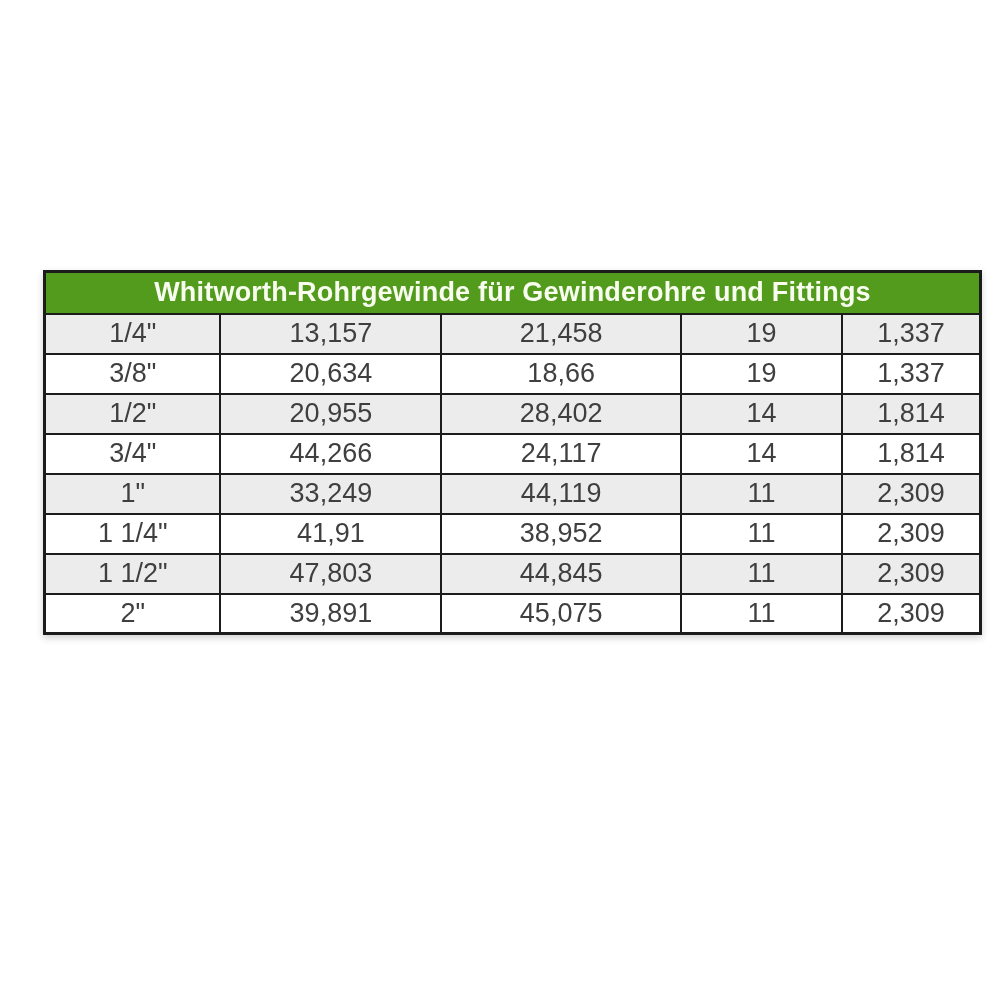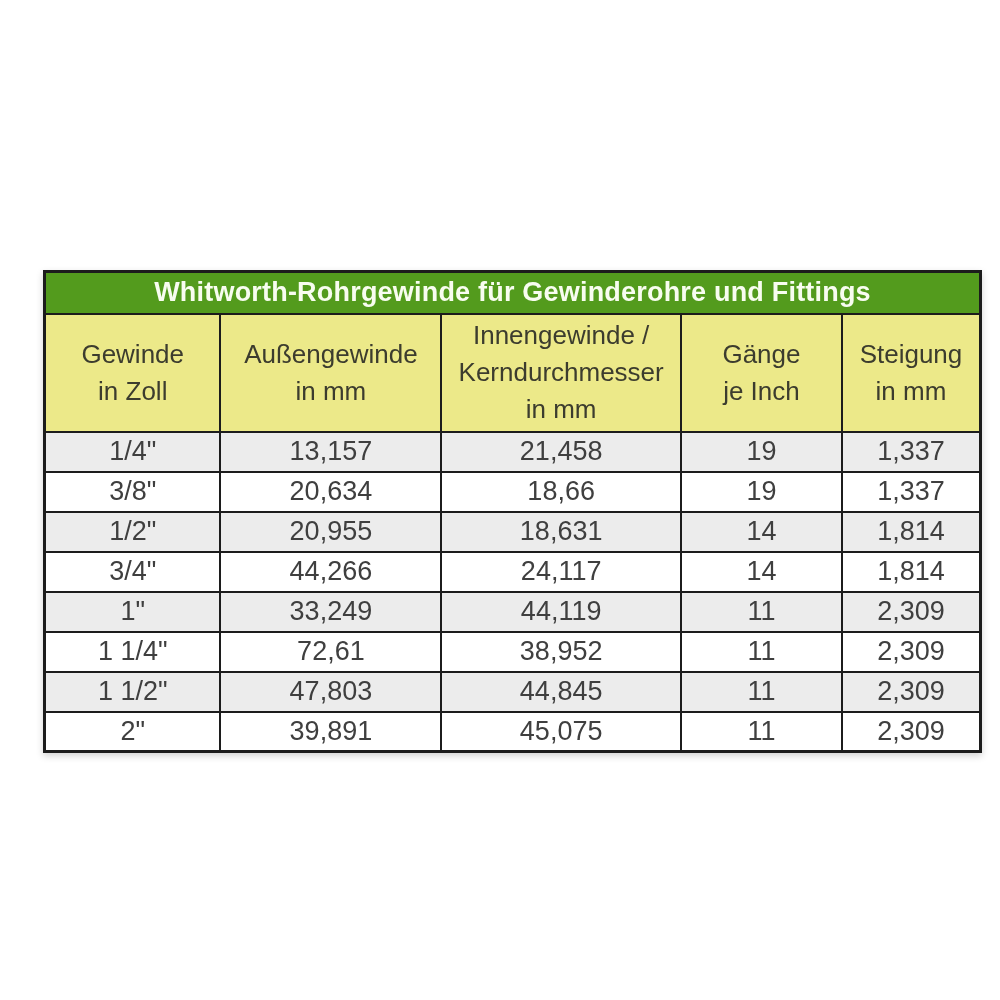--- a/index.html
+++ b/index.html
@@ -75,73 +75,60 @@
         <col style="width:18.8%">
         <col style="width:23.6%">
         <col style="width:25.6%">
         <col style="width:17.2%">
         <col style="width:14.8%">
       </colgroup>
       <thead>
         <tr>
           <th class="title-cell" colspan="5">Whitworth-Rohrgewinde für Gewinderohre und Fittings</th>
         </tr>
-        <tr>
-          <th class="col-head">Gewinde
-in Zoll</th>
-          <th class="col-head">Außengewinde
-in mm</th>
-          <th class="col-head">Innengewinde /
-Kerndurchmesser
-in mm</th>
-          <th class="col-head">Gänge
-je Inch</th>
-          <th class="col-head">Steigung
-in mm</th>
-        </tr>
       </thead>
       <tbody>
         <tr class="row-odd">
           <td class="data-cell">1/4"</td>
           <td class="data-cell">13,157</td>
           <td class="data-cell">21,458</td>
           <td class="data-cell">19</td>
           <td class="data-cell">1,337</td>
         </tr>
         <tr class="row-even">
           <td class="data-cell">3/8"</td>
           <td class="data-cell">20,634</td>
           <td class="data-cell">18,66</td>
           <td class="data-cell">19</td>
           <td class="data-cell">1,337</td>
         </tr>
         <tr class="row-odd">
           <td class="data-cell">1/2"</td>
           <td class="data-cell">20,955</td>
-          <td class="data-cell">18,631</td>
+          <td class="data-cell">28,402</td>
           <td class="data-cell">14</td>
           <td class="data-cell">1,814</td>
         </tr>
         <tr class="row-even">
           <td class="data-cell">3/4"</td>
           <td class="data-cell">44,266</td>
           <td class="data-cell">24,117</td>
           <td class="data-cell">14</td>
           <td class="data-cell">1,814</td>
         </tr>
         <tr class="row-odd">
           <td class="data-cell">1"</td>
           <td class="data-cell">33,249</td>
           <td class="data-cell">44,119</td>
           <td class="data-cell">11</td>
           <td class="data-cell">2,309</td>
         </tr>
         <tr class="row-even">
           <td class="data-cell">1 1/4"</td>
-          <td class="data-cell">72,61</td>
+          <td class="data-cell">41,91</td>
           <td class="data-cell">38,952</td>
           <td class="data-cell">11</td>
           <td class="data-cell">2,309</td>
         </tr>
         <tr class="row-odd">
           <td class="data-cell">1 1/2"</td>
           <td class="data-cell">47,803</td>
           <td class="data-cell">44,845</td>
           <td class="data-cell">11</td>
           <td class="data-cell">2,309</td>

